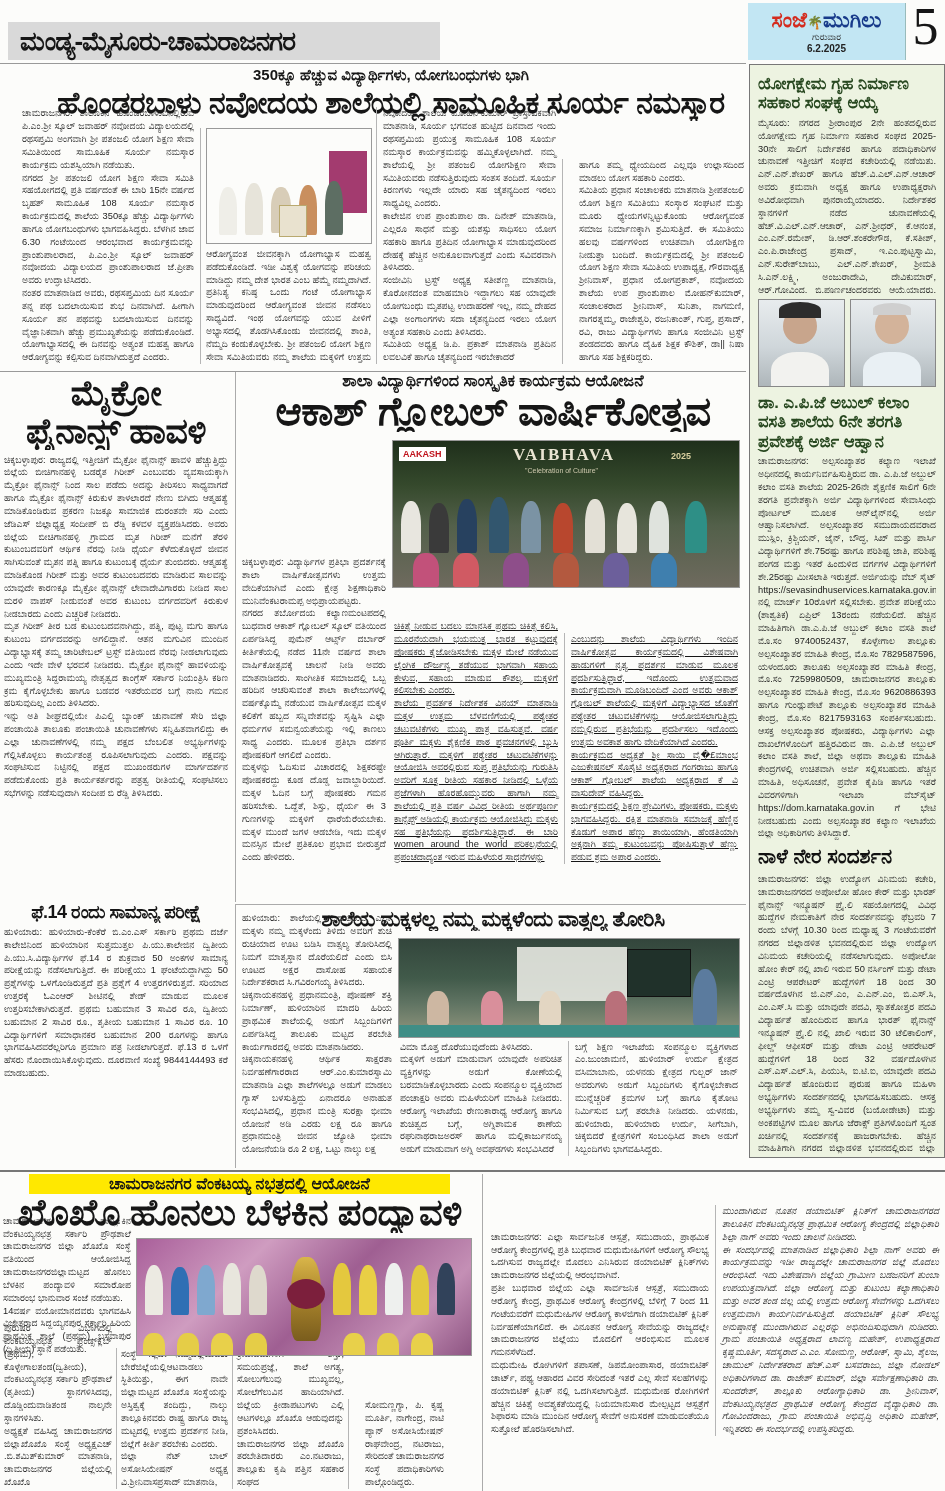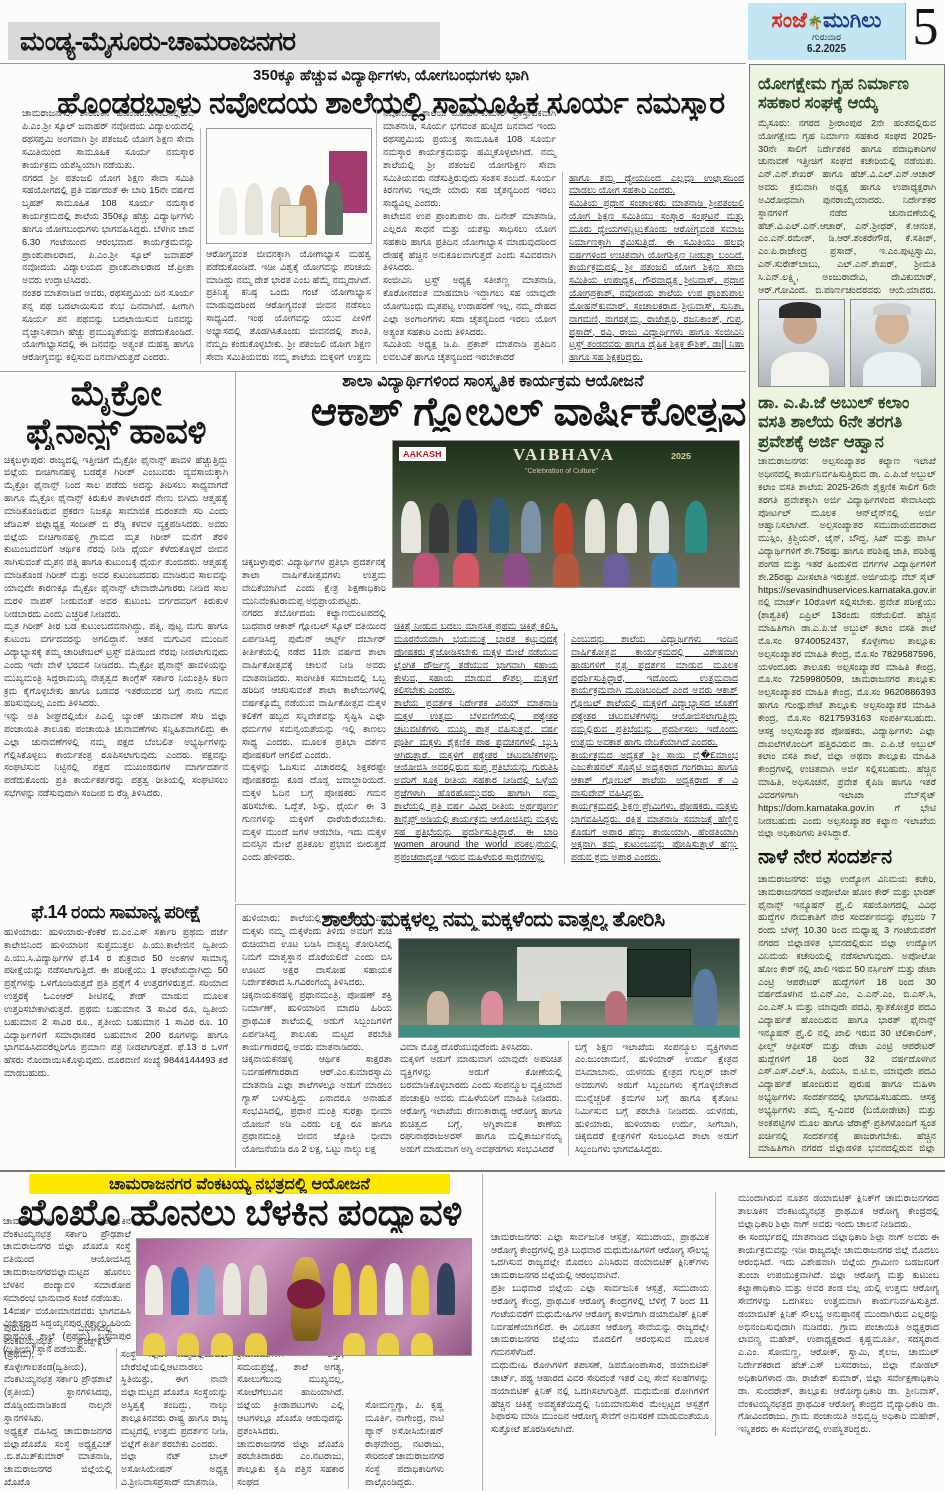--- a/index.html
+++ b/index.html
@@ -59,21 +59,21 @@
   .portraits{display:flex; gap:5px; margin:6px 0;}
   .portrait{flex:1; height:86px; border:1px solid #888; position:relative; overflow:hidden;
     background:linear-gradient(180deg,#e8ecee 0%,#cfd6da 55%,#aeb6ba 100%);}
   .micro{position:absolute; left:0; top:374px; width:232px; height:526px; overflow:hidden;}
   .micro .headline{font-size:35px; line-height:1.05;}
   .exam{position:absolute; left:0; top:902px; width:232px; height:268px; overflow:hidden;}
   .exam .headline{font-size:18px;}
   .aakash{position:absolute; left:235px; top:372px; width:511px; height:530px;
     border-left:1px solid #aaa; padding-left:4px; box-sizing:border-box; overflow:hidden;}
   .aakash .kicker{font-size:16px;}
-  .aakash .headline{font-size:40px; line-height:1.05;text-align:right;}
+  .aakash .headline{font-size:40px; line-height:1.05;}
   .vatsalya{position:absolute; left:235px; top:904px; width:511px; height:264px;
     border-left:1px solid #aaa; border-top:1px solid #aaa; padding-left:4px; box-sizing:border-box; overflow:hidden;}
   .vatsalya .headline{font-size:21px; margin-top:2px;}
   .khokho{position:absolute; left:0; top:1174px; width:479px; height:317px; overflow:hidden;}
   .khokho .kicker-y{
     display:block; margin:0 auto; width:88%; background:#ffe800; font-weight:bold;
     font-size:16px; text-align:center; padding:1px 0;
   }
   .khokho .headline{font-size:37px; line-height:1.05;}
   .diabetes{position:absolute; left:482px; top:1174px; width:463px; height:317px;
@@ -115,21 +115,21 @@
           <span class="ppl" style="left:92px;bottom:8px;width:18px;height:50px;background:#c98f5e;"></span>
           <span class="ppl" style="left:118px;bottom:8px;width:18px;height:54px;background:#5d6e63;"></span>
           <span style="position:absolute;left:72px;bottom:6px;width:26px;height:30px;background:#e9e2cf;border:1px solid #b9a96f;"></span>
         </div>
         <div class="body" style="height:116px;margin-top:4px;">ಆರೋಗ್ಯವಂತ ಜೀವನಕ್ಕಾಗಿ ಯೋಗಾಭ್ಯಾಸ ಮಹತ್ವ ಪಡೆದುಕೊಂಡಿದೆ. ಇಡೀ ವಿಶ್ವಕ್ಕೆ ಯೋಗವನ್ನು ಪರಿಚಯ ಮಾಡಿದ್ದು ನಮ್ಮ ದೇಶ ಭಾರತ ಎಂಬ ಹೆಮ್ಮೆ ನಮ್ಮದಾಗಿದೆ. ಪ್ರತಿನಿತ್ಯ ಕನಿಷ್ಠ ಒಂದು ಗಂಟೆ ಯೋಗಾಭ್ಯಾಸ ಮಾಡುವುದರಿಂದ ಆರೋಗ್ಯವಂತ ಜೀವನ ನಡೆಸಲು ಸಾಧ್ಯವಿದೆ. ಇಂಥ ಯೋಗವನ್ನು ಯುವ ಪೀಳಿಗೆ ಅಭ್ಯಾಸದಲ್ಲಿ ತೊಡಗಿಸಿಕೊಂಡು ಜೀವನದಲ್ಲಿ ಶಾಂತಿ, ನೆಮ್ಮದಿ ಕಂಡುಕೊಳ್ಳಬೇಕು. ಶ್ರೀ ಪತಂಜಲಿ ಯೋಗ ಶಿಕ್ಷಣ ಸೇವಾ ಸಮಿತಿಯವರು ನಮ್ಮ ಶಾಲೆಯ ಮಕ್ಕಳಿಗೆ ಉತ್ತಮ ರೀತಿಯಲ್ಲಿ ಯೋಗಶಿಕ್ಷಣ ನೀಡುತ್ತಿರುವುದಕ್ಕೆ ಒಳ್ಳೆ ಪ್ರಶಂಸೆ ವ್ಯಕ್ತಪಡಿಸಿದರು.</div>
       </div>
       <div class="col body vline" style="width:186px; padding:0 6px;">ನವೋದಯ ಶಾಲೆಯ ಮೋಹನ್‌ಕುಮಾರ್ ಪ್ರಾಸ್ತಾವಿಕವಾಗಿ ಮಾತನಾಡಿ, ಸೂರ್ಯ ಭಗವಂತ ಹುಟ್ಟಿದ ದಿನವಾದ ಇಂದು ರಥಸಪ್ತಮಿಯ ಪ್ರಯುಕ್ತ ಸಾಮೂಹಿಕ 108 ಸೂರ್ಯ ನಮಸ್ಕಾರ ಕಾರ್ಯಕ್ರಮವನ್ನು ಹಮ್ಮಿಕೊಳ್ಳಲಾಗಿದೆ. ನಮ್ಮ ಶಾಲೆಯಲ್ಲಿ ಶ್ರೀ ಪತಂಜಲಿ ಯೋಗಶಿಕ್ಷಣ ಸೇವಾ ಸಮಿತಿಯವರು ನಡೆಸುತ್ತಿರುವುದು ಸಂತಸ ತಂದಿದೆ. ಸೂರ್ಯ ಕಿರಣಗಳು ಇಲ್ಲದೇ ಯಾರು ಸಹ ಚೈತನ್ಯದಿಂದ ಇರಲು ಸಾಧ್ಯವಿಲ್ಲ ಎಂದರು.
 ಕಾಲೇಜಿನ ಉಪ ಪ್ರಾಂಶುಪಾಲ ಡಾ. ದಿನೇಶ್ ಮಾತನಾಡಿ, ಎಲ್ಲರೂ ಸಾಧನೆ ಮತ್ತು ಯಶಸ್ಸು ಸಾಧಿಸಲು ಯೋಗ ಸಹಕಾರಿ ಹಾಗೂ ಪ್ರತಿದಿನ ಯೋಗಾಭ್ಯಾಸ ಮಾಡುವುದರಿಂದ ದೇಹಕ್ಕೆ ಹೆಚ್ಚಿನ ಅನುಕೂಲವಾಗುತ್ತದೆ ಎಂದು ಸವಿವರವಾಗಿ ತಿಳಿಸಿದರು.
 ಸಂಜೀವಿನಿ ಟ್ರಸ್ಟ್ ಅಧ್ಯಕ್ಷ ಸತೀಶಣ್ಣ ಮಾತನಾಡಿ, ಕೊರೋನದಂತ ಮಾಹಮಾರಿ ಇದ್ದಾಗಲು ಸಹ ಯಾವುದೇ ಯೋಗಬಂಧು ಮೃತಪಟ್ಟ ಉದಾಹರಣೆ ಇಲ್ಲ, ನಮ್ಮ ದೇಹದ ಎಲ್ಲಾ ಅಂಗಾಂಗಗಳು ಸದಾ ಚೈತನ್ಯದಿಂದ ಇರಲು ಯೋಗ ಅತ್ಯಂತ ಸಹಕಾರಿ ಎಂದು ತಿಳಿಸಿದರು.
 ಸಮಿತಿಯ ಅಧ್ಯಕ್ಷ ಡಿ.ಪಿ. ಪ್ರಕಾಶ್ ಮಾತನಾಡಿ ಪ್ರತಿದಿನ ಲವಲವಿಕೆ ಹಾಗೂ ಚೈತನ್ಯದಿಂದ ಇರಬೇಕಾದರೆ</div>
-      <div class="col body vline" style="width:186px; padding:0 4px 0 6px;text-decoration:underline;">ಹಾಗೂ ತಮ್ಮ ಧ್ಯೇಯದಿಂದ ಎಲ್ಲವೂ ಉಲ್ಲಾಸದಿಂದ ಮಾಡಲು ಯೋಗ ಸಹಕಾರಿ ಎಂದರು.
+      <div class="col body vline" style="width:186px; padding:0 4px 0 16px;">ಹಾಗೂ ತಮ್ಮ ಧ್ಯೇಯದಿಂದ ಎಲ್ಲವೂ ಉಲ್ಲಾಸದಿಂದ ಮಾಡಲು ಯೋಗ ಸಹಕಾರಿ ಎಂದರು.
 ಸಮಿತಿಯ ಪ್ರಧಾನ ಸಂಚಾಲಕರು ಮಾತನಾಡಿ ಶ್ರೀಪತಂಜಲಿ ಯೋಗ ಶಿಕ್ಷಣ ಸಮಿತಿಯು ಸಂಸ್ಕಾರ ಸಂಘಟನೆ ಮತ್ತು ಮೂರು ಧ್ಯೇಯಗಳನ್ನಿಟ್ಟುಕೊಂಡು ಆರೋಗ್ಯವಂತ ಸಮಾಜ ನಿರ್ಮಾಣಕ್ಕಾಗಿ ಶ್ರಮಿಸುತ್ತಿದೆ. ಈ ಸಮಿತಿಯು ಹಲವು ವರ್ಷಗಳಿಂದ ಉಚಿತವಾಗಿ ಯೋಗಶಿಕ್ಷಣ ನೀಡುತ್ತಾ ಬಂದಿದೆ. ಕಾರ್ಯಕ್ರಮದಲ್ಲಿ ಶ್ರೀ ಪತಂಜಲಿ ಯೋಗ ಶಿಕ್ಷಣ ಸೇವಾ ಸಮಿತಿಯ ಉಪಾಧ್ಯಕ್ಷ, ಗೌರವಾಧ್ಯಕ್ಷ ಶ್ರೀನಿವಾಸ್, ಪ್ರಧಾನ ಯೋಗಪ್ರಕಾಶ್, ನವೋದಯ ಶಾಲೆಯ ಉಪ ಪ್ರಾಂಶುಪಾಲ ಮೋಹನ್‌ಕುಮಾರ್, ಸಂಚಾಲಕರಾದ ಶ್ರೀನಿವಾಸ್, ಸುನಿತಾ, ನಾಗಮಣಿ, ನಾಗರತ್ನಮ್ಮ, ರಾಜೇಶ್ವರಿ, ರಜನಿಕಾಂತ್, ಗುಪ್ತ, ಪ್ರಸಾದ್, ರವಿ, ರಾಜು ವಿದ್ಯಾರ್ಥಿಗಳು ಹಾಗೂ ಸಂಜೀವಿನಿ ಟ್ರಸ್ಟ್ ತಂಡದವರು ಹಾಗೂ ದೈಹಿಕ ಶಿಕ್ಷಕ ಕೌಶಿಕ್, ಡಾ|| ನಿಷಾ ಹಾಗೂ ಸಹ ಶಿಕ್ಷಕರಿದ್ದರು.</div>
     </div>
   </section>
 
   <aside class="sidebar">
     <div class="sb-head">ಯೋಗಕ್ಷೇಮ ಗೃಹ ನಿರ್ಮಾಣ ಸಹಕಾರ ಸಂಘಕ್ಕೆ ಆಯ್ಕೆ</div>
     <div class="body" style="height:176px;">ಮೈಸೂರು: ನಗರದ ಶ್ರೀರಾಂಪುರ 2ನೇ ಹಂತದಲ್ಲಿರುವ ಯೋಗಕ್ಷೇಮ ಗೃಹ ನಿರ್ಮಾಣ ಸಹಕಾರ ಸಂಘದ 2025-30ನೇ ಸಾಲಿಗೆ ನಿರ್ದೇಶಕರ ಹಾಗೂ ಪದಾಧಿಕಾರಿಗಳ ಚುನಾವಣೆ ಇತ್ತೀಚಿಗೆ ಸಂಘದ ಕಚೇರಿಯಲ್ಲಿ ನಡೆಯಿತು. ಎನ್.ಎನ್.ಶೇಖರ್ ಹಾಗೂ ಹೆಚ್.ವಿ.ಎಲ್.ಎನ್.ಆಚಾರ್ ಅವರು ಕ್ರಮವಾಗಿ ಅಧ್ಯಕ್ಷ ಹಾಗೂ ಉಪಾಧ್ಯಕ್ಷರಾಗಿ ಅವಿರೋಧವಾಗಿ ಪುನರಾಯ್ಕೆಯಾದರು. ನಿರ್ದೇಶಕರ ಸ್ಥಾನಗಳಿಗೆ ನಡೆದ ಚುನಾವಣೆಯಲ್ಲಿ ಹೆಚ್.ವಿ.ಎಲ್.ಎನ್.ಆಚಾರ್, ಎನ್.ಶ್ರೀಧರ್, ಕೆ.ಆನಂತ, ಎಂ.ಎನ್.ರಮೇಶ್, ಡಿ.ಆರ್.ಶಂಕರೇಗೌಡ, ಕೆ.ಸತೀಶ್, ಎಂ.ಪಿ.ರಾಜೇಂದ್ರ ಪ್ರಸಾದ್, ಇ.ಎಂ.ಪುಟ್ಟಸ್ವಾಮಿ, ಎನ್.ಸುರೇಶ್‌ಬಾಬು, ಎಲ್.ಎನ್.ಶೇಖರ್, ಶ್ರೀಮತಿ ಸಿ.ಎನ್.ಲಕ್ಷ್ಮಿ, ಅಂಜುರಾದೇವಿ, ದೇವಿಕುಮಾರ್, ಆರ್.ಗೋವಿಂದ, ಬಿ.ಪೂರ್ಣಚಂದ್ರರವರು ಆಯ್ಕೆಯಾದರು. 1983ರಲ್ಲಿ ನೋಂದಣಿಯಾದ ಈ ಸಂಘವು ಇದುವರೆಗೆ ಅನೇಕ ಬಡಾವಣೆಗಳನ್ನು ನಿರ್ಮಿಸಿ, ನಿವೇಶನ ವಿತರಿಸಿ 'ಎ' ಗ್ರೇಡ್ ಸೊಸೈಟಿ ಎಂಬ ಹೆಗ್ಗಳಿಕೆಗೆ ಪಾತ್ರವಾಗಿದೆ.</div>
     <div class="portraits">
       <div class="portrait">
         <span class="head" style="left:24px;top:8px;width:34px;height:36px;background:#c8a58c;"></span>
@@ -273,18 +273,18 @@
 ಚಾಮರಾಜನಗರ ಜಿಲ್ಲಾ ಖೊಖೊ ತರಬೇತಿದಾರರು ಎಂ.ನಟರಾಜು, ತಾಲ್ಲೂಕು ಕೃಷಿ ಪತ್ತಿನ ಸಹಕಾರ ಸಂಘದ</div>
       <div class="col body vline" style="width:112px;padding:0 16px;">ಸೋಮಣ್ಣಗ್ಯಾ, ಪಿ. ಕೃಷ್ಣ ಮೂರ್ತಿ, ನಾಗೇಂದ್ರ, ನಾಟಿ ಪ್ಯಾನ್ ಅಸೋಸಿಯೇಷನ್ ರಾಘವೇಂದ್ರ, ನಟರಾಜು, ಸೇರಿದಂತೆ ಚಾಮರಾಜನಗರ ಸಂಸ್ಥೆ ಪದಾಧಿಕಾರಿಗಳು ಪಾಲ್ಗೊಂಡಿದ್ದರು.</div>
     </div>
   </section>
 
   <section class="diabetes">
     <div class="cols" style="margin-top:4px;height:258px;">
       <div class="col body" style="width:226px;padding:0 6px 0 2px;">ಚಾಮರಾಜನಗರ: ಎಲ್ಲಾ ಸಾರ್ವಜನಿಕ ಆಸ್ಪತ್ರೆ, ಸಮುದಾಯ, ಪ್ರಾಥಮಿಕ ಆರೋಗ್ಯ ಕೇಂದ್ರಗಳಲ್ಲಿ ಪ್ರತಿ ಬುಧವಾರ ಮಧುಮೇಹಿಗಳಿಗೆ ಆರೋಗ್ಯ ಸೌಲಭ್ಯ ಒದಗಿಸುವ ರಾಜ್ಯದಲ್ಲೇ ಮೊದಲು ಎನಿಸಿರುವ ಡಯಾಬಿಟಿಕ್ ಕ್ಲಿನಿಕ್‌ಗಳು ಚಾಮರಾಜನಗರ ಜಿಲ್ಲೆಯಲ್ಲಿ ಆರಂಭವಾಗಿವೆ.
 ಪ್ರತೀ ಬುಧವಾರ ಜಿಲ್ಲೆಯ ಎಲ್ಲಾ ಸಾರ್ವಜನಿಕ ಆಸ್ಪತ್ರೆ, ಸಮುದಾಯ ಆರೋಗ್ಯ ಕೇಂದ್ರ, ಪ್ರಾಥಮಿಕ ಆರೋಗ್ಯ ಕೇಂದ್ರಗಳಲ್ಲಿ ಬೆಳಿಗ್ಗೆ 7 ರಿಂದ 11 ಗಂಟೆಯವರೆಗೆ ಮಧುಮೇಹಿಗಳ ಆರೋಗ್ಯ ಕಾಳಜಿಗಾಗಿ ಡಯಾಬಿಟಿಕ್ ಕ್ಲಿನಿಕ್ ನಿರ್ವಹಣೆಯಾಗಲಿದೆ. ಈ ವಿನೂತನ ಆರೋಗ್ಯ ಸೇವೆಯನ್ನು ರಾಜ್ಯದಲ್ಲೇ ಚಾಮರಾಜನಗರ ಜಿಲ್ಲೆಯು ಮೊದಲಿಗೆ ಆರಂಭಿಸುವ ಮೂಲಕ ಗಮನಸೆಳೆದಿದೆ.
 ಮಧುಮೇಹಿ ರೋಗಿಗಳಿಗೆ ತಪಾಸಣೆ, ಡಿಪಮೋಂಪಾಸಾರ, ಡಯಾಬಿಟಿಕ್ ಚಾರ್ಟ್, ಪಥ್ಯ ಆಹಾರದ ವಿವರ ಸೇರಿದಂತೆ ಇತರೆ ಎಲ್ಲ ಸೇವೆ ಸಲಹೆಗಳನ್ನು ಡಯಾಬಿಟಿಕ್ ಕ್ಲಿನಿಕ್ ನಲ್ಲಿ ಒದಗಿಸಲಾಗುತ್ತಿದೆ. ಮಧುಮೇಹ ರೋಗಿಗಳಿಗೆ ಹೆಚ್ಚಿನ ಚಿಕಿತ್ಸೆ ಅವಶ್ಯಕತೆಯಿದ್ದಲ್ಲಿ ನಿಯಮಾನುಸಾರ ಮೇಲ್ಪಟ್ಟದ ಆಸ್ಪತ್ರೆಗೆ ಶಿಫಾರಸು ಮಾಡಿ ಮುಂದಿನ ಆರೋಗ್ಯ ಸೇವೆಗೆ ಅನುಸರಣೆ ಮಾಡುವಂತೆಯೂ ಸುತ್ತೋಲೆ ಹೊರಡಿಸಲಾಗಿದೆ.</div>
-      <div class="col body vline" style="width:226px;padding:0 2px 0 22px;">ಮುಂದಾಗಿರುವ ನೂತನ ಡಯಾಬಿಟಿಕ್ ಕ್ಲಿನಿಕ್‌ಗೆ ಚಾಮರಾಜನಗರದ ತಾಲೂಕಿನ ವೆಂಕಟಯ್ಯನಛತ್ರ ಪ್ರಾಥಮಿಕ ಆರೋಗ್ಯ ಕೇಂದ್ರದಲ್ಲಿ ಜಿಲ್ಲಾಧಿಕಾರಿ ಶಿಲ್ಪಾ ನಾಗ್ ಅವರು ಇಂದು ಚಾಲನೆ ನೀಡಿದರು.
+      <div class="col body vline" style="width:226px;padding:0 2px 0 6px;font-style:italic;">ಮುಂದಾಗಿರುವ ನೂತನ ಡಯಾಬಿಟಿಕ್ ಕ್ಲಿನಿಕ್‌ಗೆ ಚಾಮರಾಜನಗರದ ತಾಲೂಕಿನ ವೆಂಕಟಯ್ಯನಛತ್ರ ಪ್ರಾಥಮಿಕ ಆರೋಗ್ಯ ಕೇಂದ್ರದಲ್ಲಿ ಜಿಲ್ಲಾಧಿಕಾರಿ ಶಿಲ್ಪಾ ನಾಗ್ ಅವರು ಇಂದು ಚಾಲನೆ ನೀಡಿದರು.
 ಈ ಸಂದರ್ಭದಲ್ಲಿ ಮಾತನಾಡಿದ ಜಿಲ್ಲಾಧಿಕಾರಿ ಶಿಲ್ಪಾ ನಾಗ್ ಅವರು ಈ ಕಾರ್ಯಕ್ರಮವನ್ನು ಇಡೀ ರಾಜ್ಯದಲ್ಲೇ ಚಾಮರಾಜನಗರ ಜಿಲ್ಲೆ ಮೊದಲು ಆರಂಭಿಸಿದೆ. ಇದು ವಿಶೇಷವಾಗಿ ಜಿಲ್ಲೆಯ ಗ್ರಾಮೀಣ ಬಡಜನರಿಗೆ ತುಂಬಾ ಉಪಯುಕ್ತವಾಗಿದೆ. ಜಿಲ್ಲಾ ಆರೋಗ್ಯ ಮತ್ತು ಕುಟುಂಬ ಕಲ್ಯಾಣಾಧಿಕಾರಿ ಮತ್ತು ಅವರ ತಂಡ ಜಿಲ್ಲ ಯಲ್ಲಿ ಉತ್ತಮ ಆರೋಗ್ಯ ಸೇವೆಗಳನ್ನು ಒದಗಿಸಲು ಉತ್ತಮವಾಗಿ ಕಾರ್ಯನಿರ್ವಹಿಸುತ್ತಿದೆ. ಡಯಾಬಿಟಿಕ್ ಕ್ಲಿನಿಕ್ ಸೌಲಭ್ಯ ಅನುಷ್ಠಾನಕ್ಕೆ ಮುಂದಾಗಿರುವ ಎಲ್ಲರನ್ನು ಅಭಿನಂದಿಸುವುದಾಗಿ ನುಡಿದರು. ಗ್ರಾಮ ಪಂಚಾಯಿತಿ ಅಧ್ಯಕ್ಷರಾದ ಲಾವಣ್ಯ ಮಹೇಶ್, ಉಪಾಧ್ಯಕ್ಷರಾದ ಕೃಷ್ಣಮೂರ್ತಿ, ಸದಸ್ಯರಾದ ಎ.ಎಂ. ಸೋಮಣ್ಣ, ಆರೋಕ್, ಸ್ವಾಮಿ, ಶೈಲಜ, ಚಾಮುಲ್ ನಿರ್ದೇಶಕರಾದ ಹೆಚ್.ಎಸ್ ಬಸವರಾಜು, ಜಿಲ್ಲಾ ನೋಡಲ್ ಅಧಿಕಾರಿಗಳಾದ ಡಾ. ರಾಜೇಶ್ ಕುಮಾರ್, ಜಿಲ್ಲಾ ಸರ್ವೇಕ್ಷಣಾಧಿಕಾರಿ ಡಾ. ಸುಂದರೇಶ್, ತಾಲ್ಲೂಕು ಆರೋಗ್ಯಾಧಿಕಾರಿ ಡಾ. ಶ್ರೀನಿವಾಸ್, ವೆಂಕಟಯ್ಯನಛತ್ರದ ಪ್ರಾಥಮಿಕ ಆರೋಗ್ಯ ಕೇಂದ್ರದ ವೈದ್ಯಾಧಿಕಾರಿ ಡಾ. ಗೋವಿಂದರಾಜು, ಗ್ರಾಮ ಪಂಚಾಯಿತಿ ಅಭಿವೃದ್ಧಿ ಅಧಿಕಾರಿ ಮಹೇಶ್, ಇನ್ನಿತರರು ಈ ಸಂದರ್ಭದಲ್ಲಿ ಉಪಸ್ಥಿತರಿದ್ದರು.</div>
     </div>
   </section>
 
 </div>
 
 </body></html>

